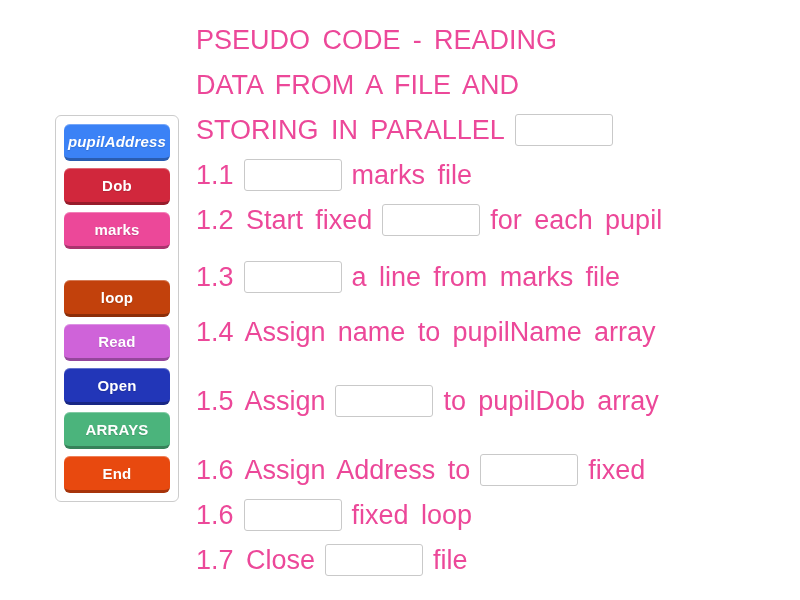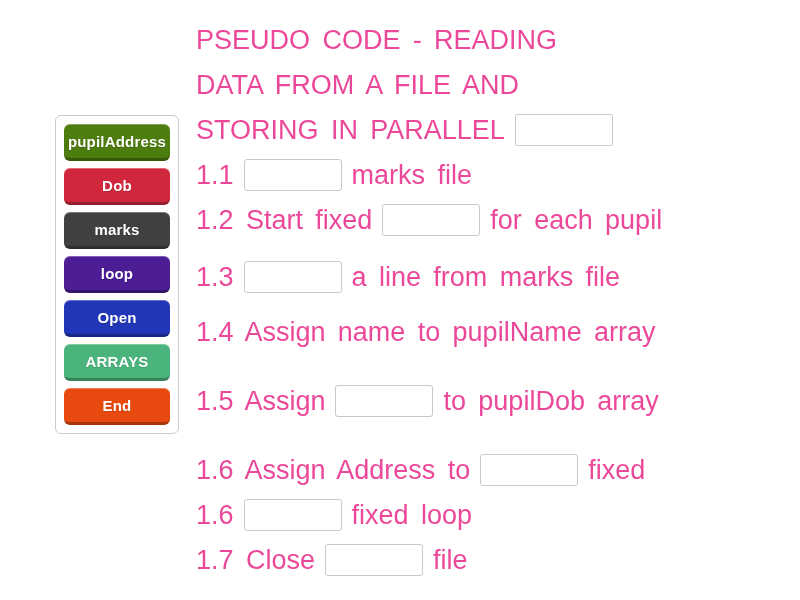--- a/index.html
+++ b/index.html
@@ -74,24 +74,25 @@
     position: relative;
     top: -2px;
   }
 </style>
 </head>
 <body>
 
 <div class="canvas">
 
   <div class="word-bank">
-    <div class="chip" style="background-color: #4d7c0f;">pupilAddress</div>
+    <div class="chip" style="background-color: #3b82f6; font-style: italic;">pupilAddress</div>
     <div class="chip" style="background-color: rgb(209, 39, 60);">Dob</div>
-    <div class="chip" style="background-color: #404040;">marks</div>
-    <div class="chip" style="background-color: #4c1d95;">loop</div>
+    <div class="chip" style="background-color: #ec4899;">marks</div>
+    <div class="chip" style="background-color: #c2410c; margin-top: 24px;">loop</div>
+    <div class="chip" style="background-color: rgb(207, 99, 217);">Read</div>
     <div class="chip" style="background-color: rgb(34, 54, 184);">Open</div>
     <div class="chip" style="background-color: rgb(75, 180, 124);">ARRAYS</div>
     <div class="chip" style="background-color: rgb(232, 73, 15);">End</div>
   </div>
 
   <div class="content">
 
     <div class="line">
       <span>PSEUDO CODE - READING</span>
     </div>

